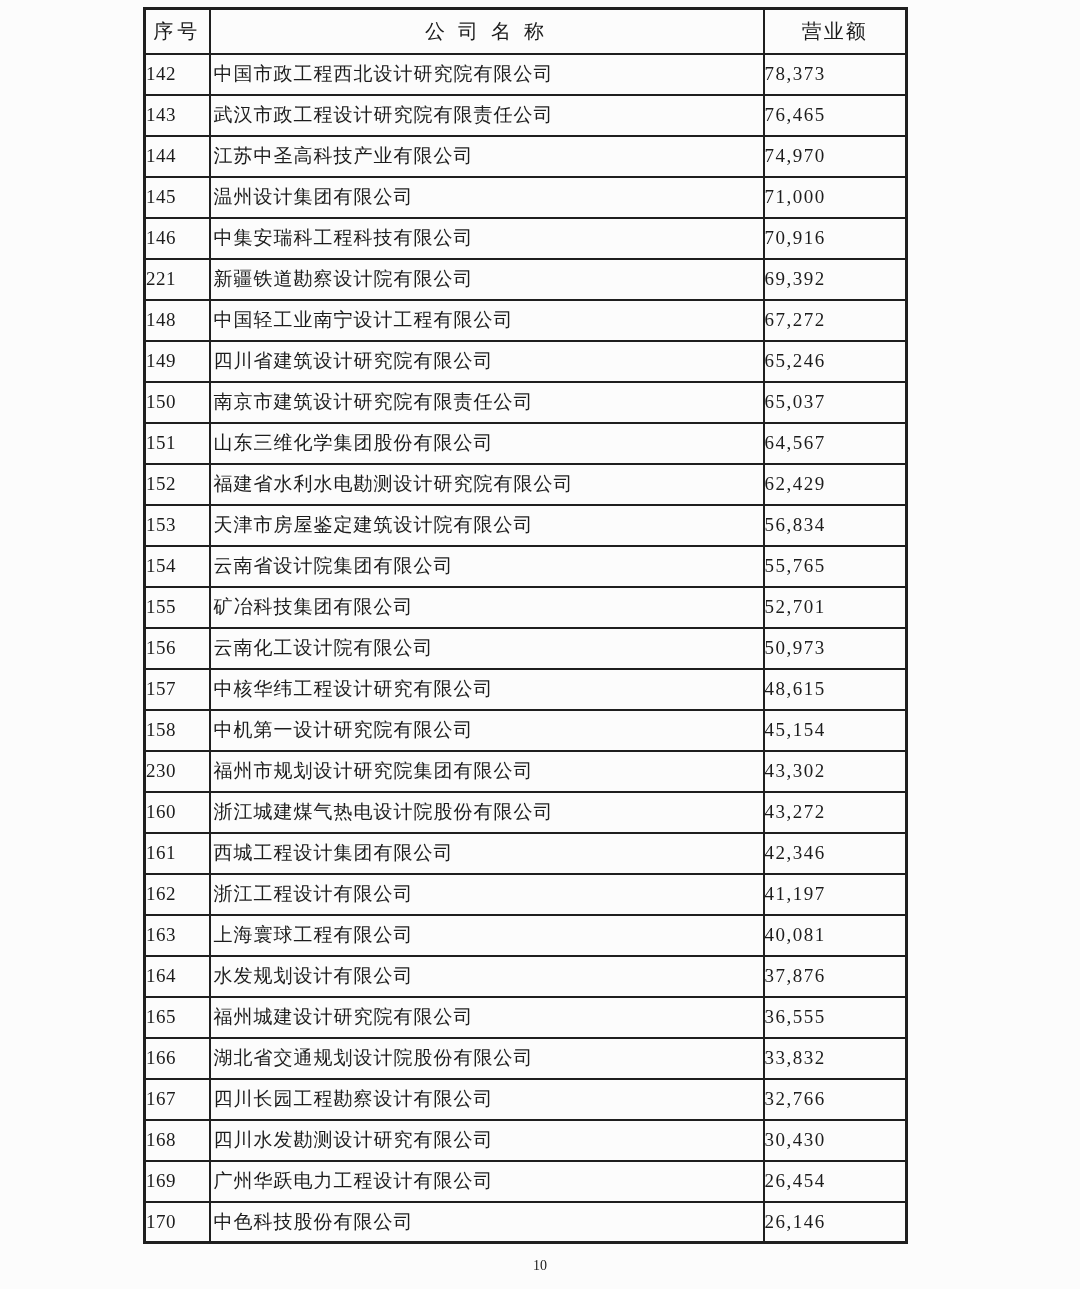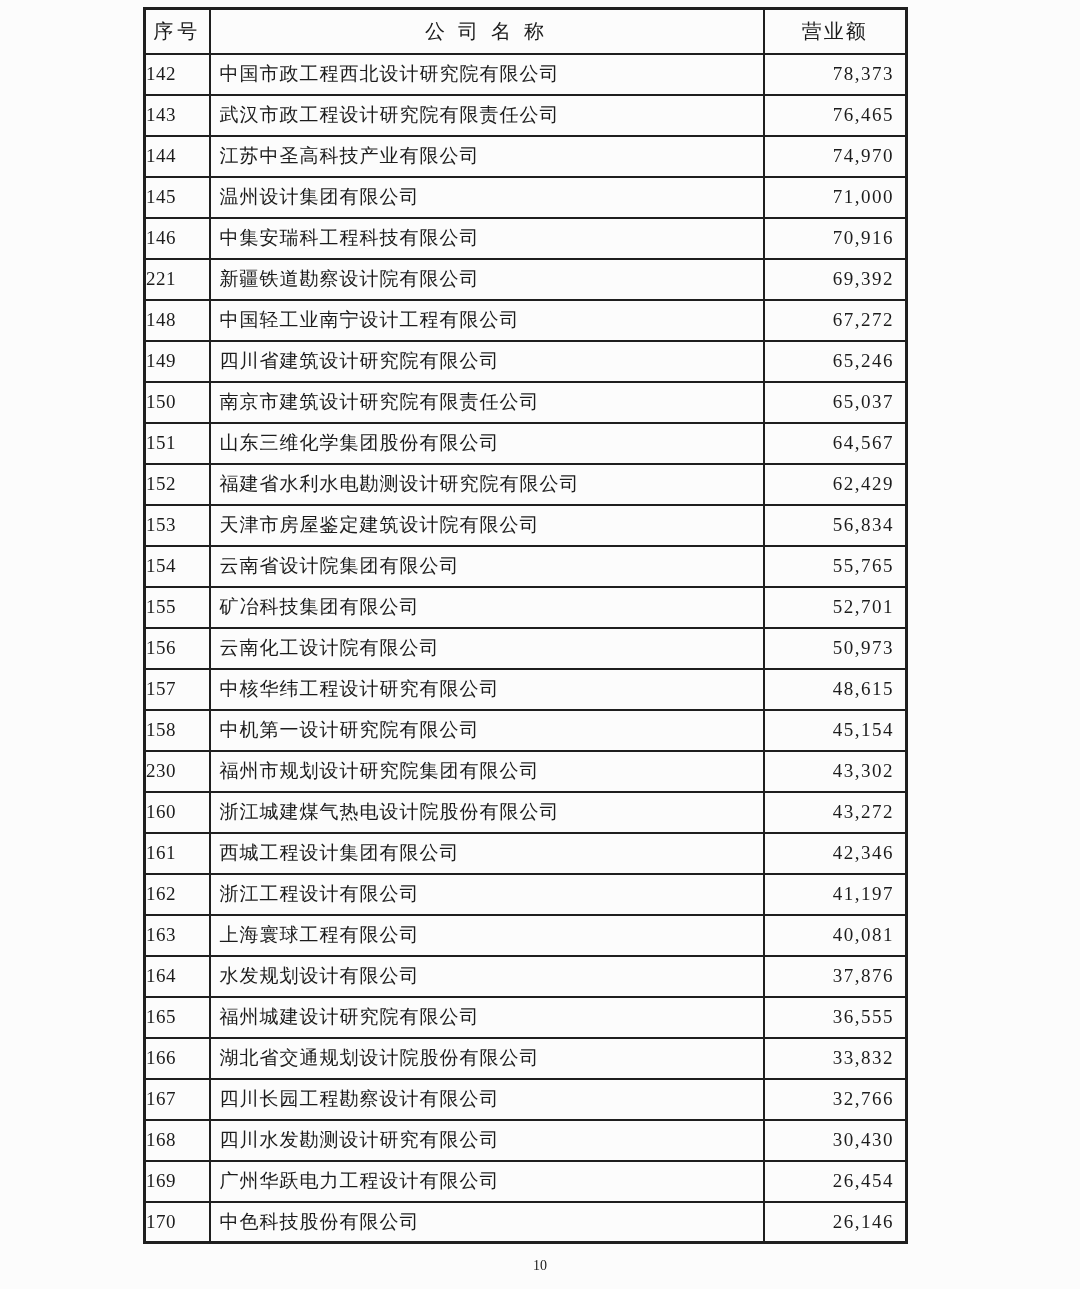--- a/index.html
+++ b/index.html
@@ -45,25 +45,25 @@
     vertical-align: middle;
   }
   th.h-revenue { letter-spacing: 2px; }
   td { font-size: 19px; vertical-align: middle; }
   td.c-no {
     text-align: left;
     letter-spacing: 0.5px;
   }
   td.c-name {
     text-align: left;
-    padding-left: 9px;
+    padding-left: 3px;
     letter-spacing: 1px;
   }
   td.c-rev {
-    text-align: right;
+    text-align: left;
     padding-right: 11px;
     letter-spacing: 1.5px;
   }
   .page-number {
     position: absolute;
     top: 1258px;
     left: 0;
     width: 100%;
     text-align: center;
     font-size: 14px;

